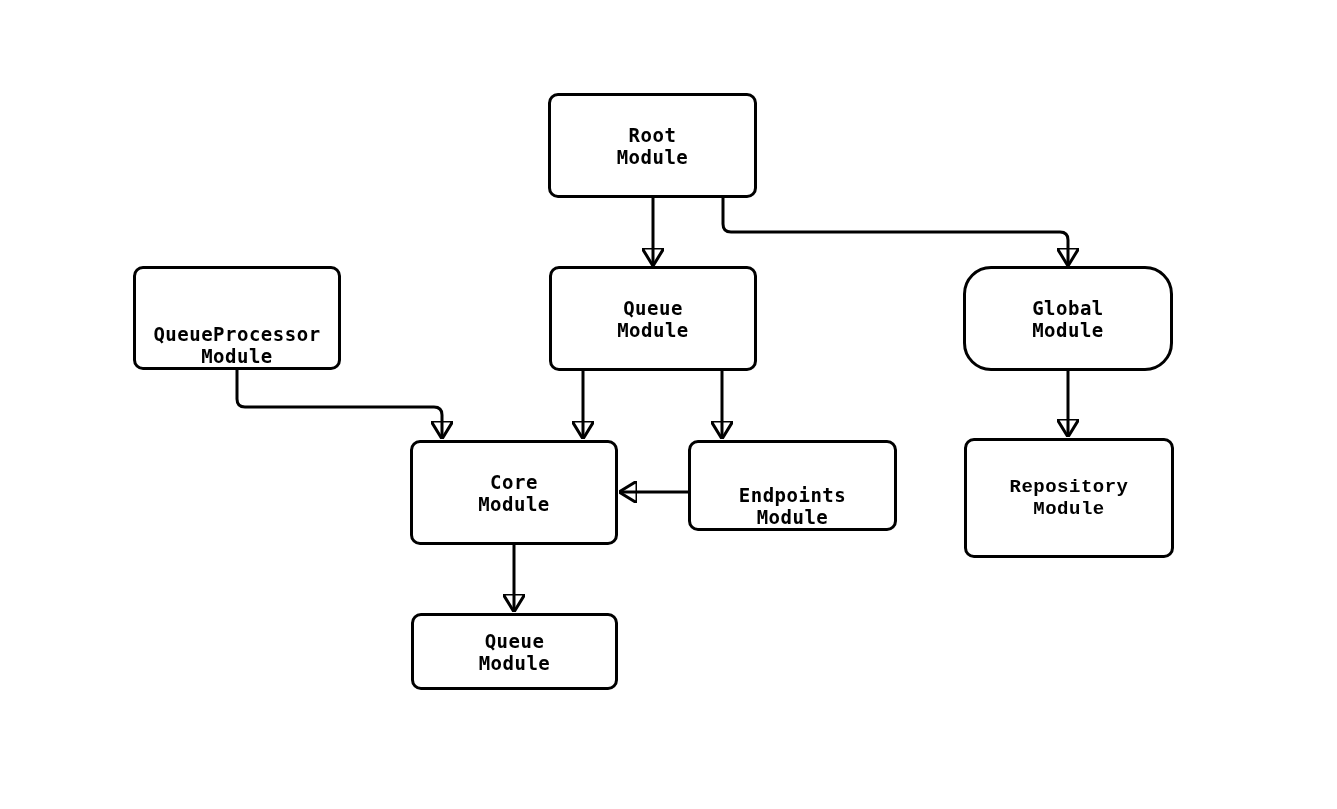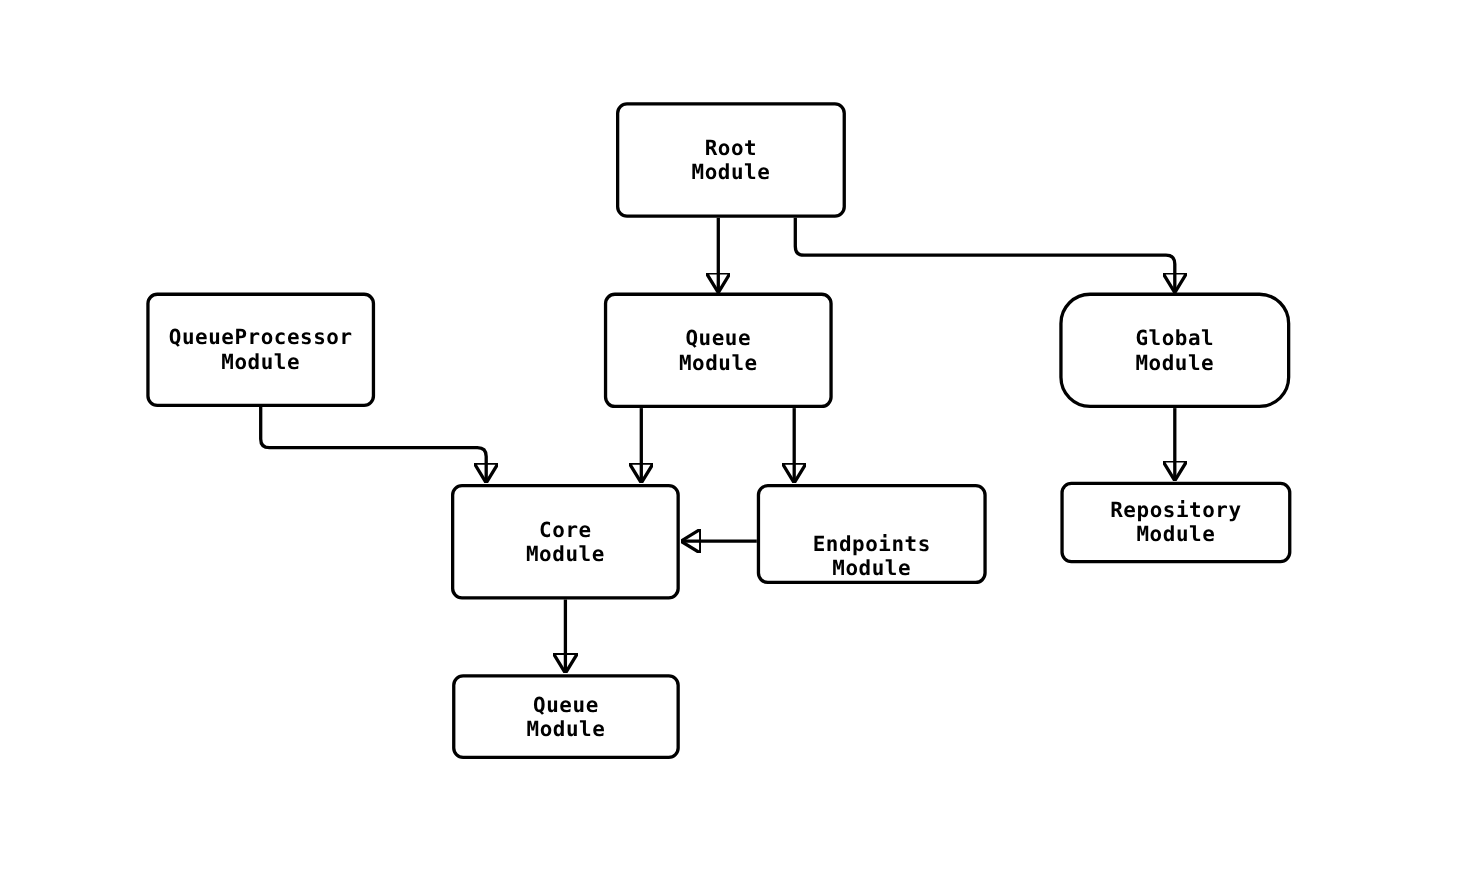--- a/index.html
+++ b/index.html
@@ -42,27 +42,27 @@
   .node .label {
     font-size: 19px;
     line-height: 22px;
     font-weight: 700;
     color: #000000;
     text-align: center;
     white-space: pre-line;
     letter-spacing: 0.5px;
   }
   
-  .node-root           { left: 560px; top:  93px; width: 209px; height: 105px; }
-  .node-queueprocessor { left: 133px; top: 266px; width: 208px; height: 104px; }
+  .node-root           { left: 548px; top:  93px; width: 209px; height: 105px; }
+  .node-queueprocessor { left: 133px; top: 266px; width: 208px; height: 104px; align-items: flex-end; }
   .node-server         { left: 549px; top: 266px; width: 208px; height: 105px; }
   .node-global         { left: 963px; top: 266px; width: 210px; height: 105px; border-radius: 28px; }
   .node-core           { left: 410px; top: 440px; width: 208px; height: 105px; }
   .node-endpoints      { left: 688px; top: 440px; width: 209px; height: 91px; align-items: flex-end; }
-  .node-repository     { left: 964px; top: 438px; width: 210px; height: 74px; }
+  .node-repository     { left: 964px; top: 438px; width: 210px; height: 120px; font-family: Liberation Mono, monospace; }
   .node-queue          { left: 411px; top: 613px; width: 207px; height: 77px; }
 </style>
 </head>
 <body>
 
 <div class="canvas">
 
   <svg class="edge-layer" width="1337" height="809" viewBox="0 0 1337 809" xmlns="http://www.w3.org/2000/svg">
     <defs>
       <marker id="arrowhead" markerUnits="userSpaceOnUse" markerWidth="18" markerHeight="22" viewBox="0 0 18 22" refX="17" refY="11" orient="auto">

